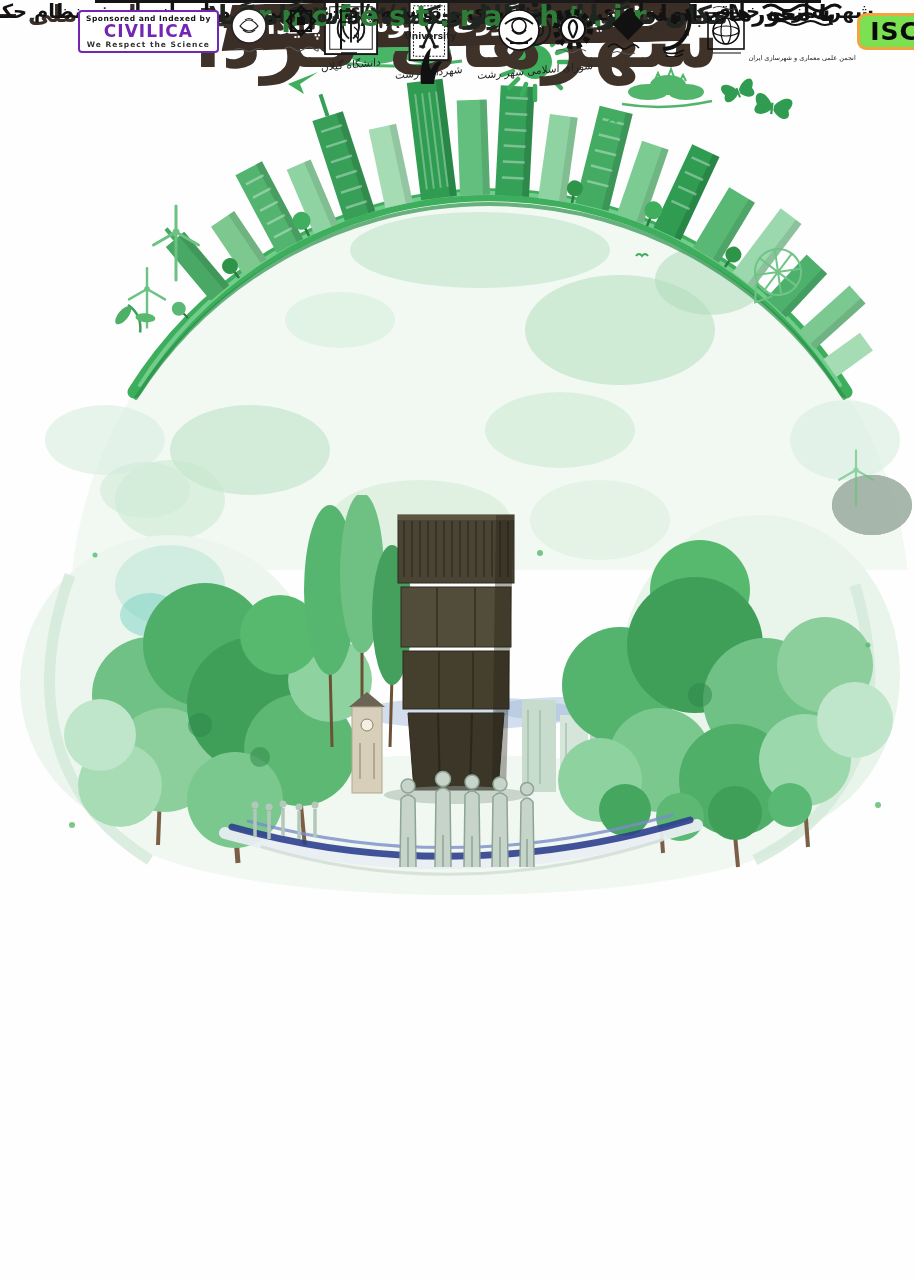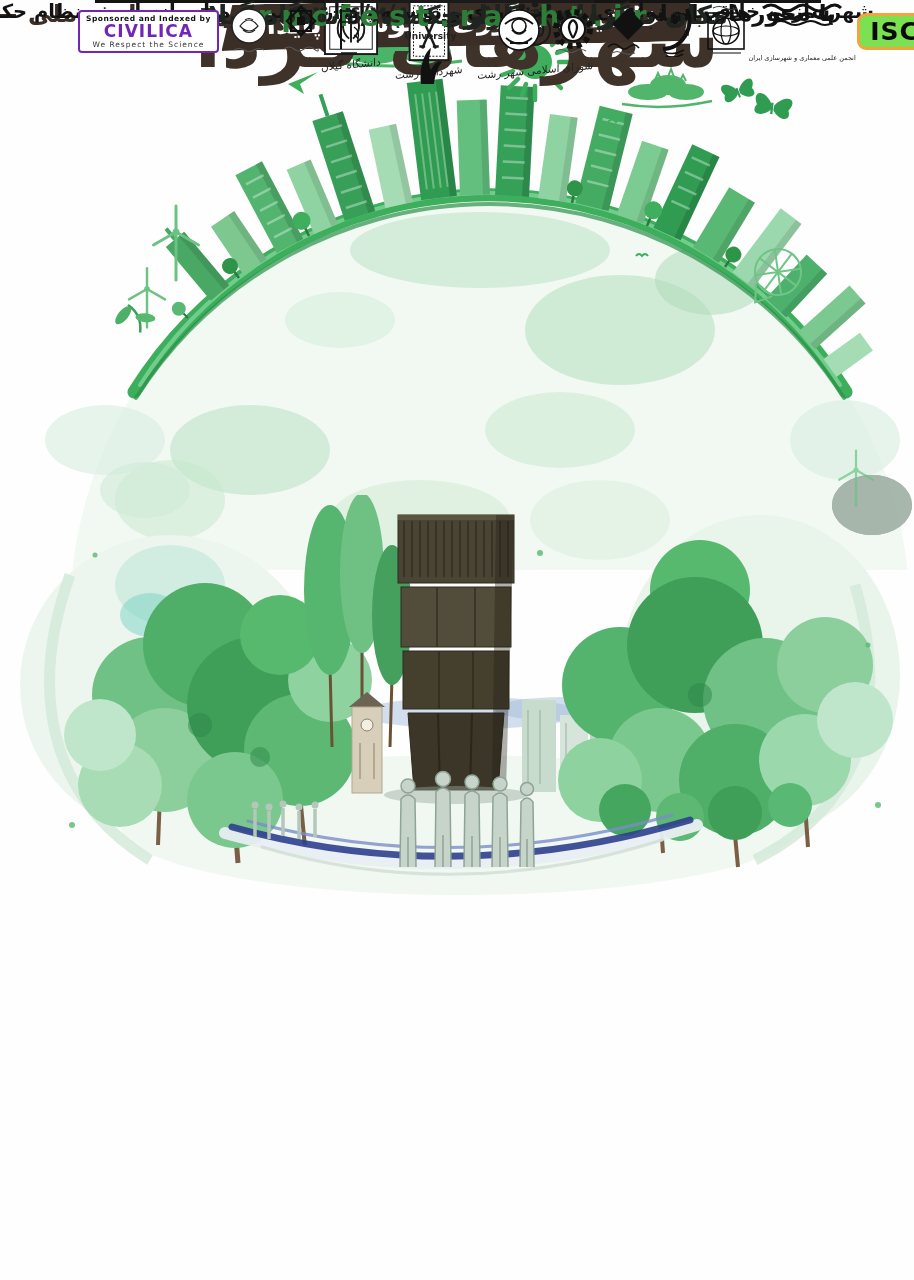--- a/index.html
+++ b/index.html
@@ -49,21 +49,21 @@
   .hr2{ top:1132; left:324px; width:270px; height:2.5px; background:#1a1a1a; }
   .website{ top:1137; left:0; width:914px; text-align:center; font-size:28px; font-weight:bold;
     color:#2d7d38; letter-spacing:10px; }
 
   
   .sponsors{ top:1197; left:78px; width:768px; height:62px; display:flex; align-items:center; gap:9px; }
   .sp{ display:flex; flex-direction:column; align-items:center; }
   .civilica-box{ border:2.5px solid #7326b5; border-radius:4px; padding:2px 6px; background:#fff; text-align:left; }
   .civilica-top{ font-size:7.5px; font-weight:bold; color:#111; letter-spacing:.5px; white-space:nowrap; }
   .civilica-name{ font-size:17px; font-weight:bold; color:#7326b5; letter-spacing:1px; line-height:1; }
-  .civilica-bottom{ font-size:7.5px; font-weight:normal; color:#333; letter-spacing:1px; white-space:nowrap; }
+  .civilica-bottom{ font-size:7.5px; font-weight:bold; color:#333; letter-spacing:1px; white-space:nowrap; }
   .tarbiat{ display:flex; align-items:center; gap:3px; }
   .tarbiat-texts{ display:flex; flex-direction:column; align-items:center; }
   .tarbiat-fa{ font-size:11px; color:#111; direction:rtl; font-weight:bold; white-space:nowrap;
     transform:skewX(-8deg); }
   .tarbiat-en1{ font-size:10px; font-weight:normal; color:#222; white-space:nowrap; }
   .tarbiat-en2{ font-size:9px; font-weight:bold; color:#222;margin-top:34px; }
   .arch-assoc{ width:92px; text-align:right;gap:24px; }
   .arch-caption{ font-size:6.5px; color:#222; direction:rtl; white-space:nowrap; }
   .isc-box{ background:#7be052; border:3px solid #f0a63c; border-radius:9px; padding:1px 10px; }
   .isc-text{ font-size:25px; font-weight:900; color:#0a0a0a; letter-spacing:1px; }

